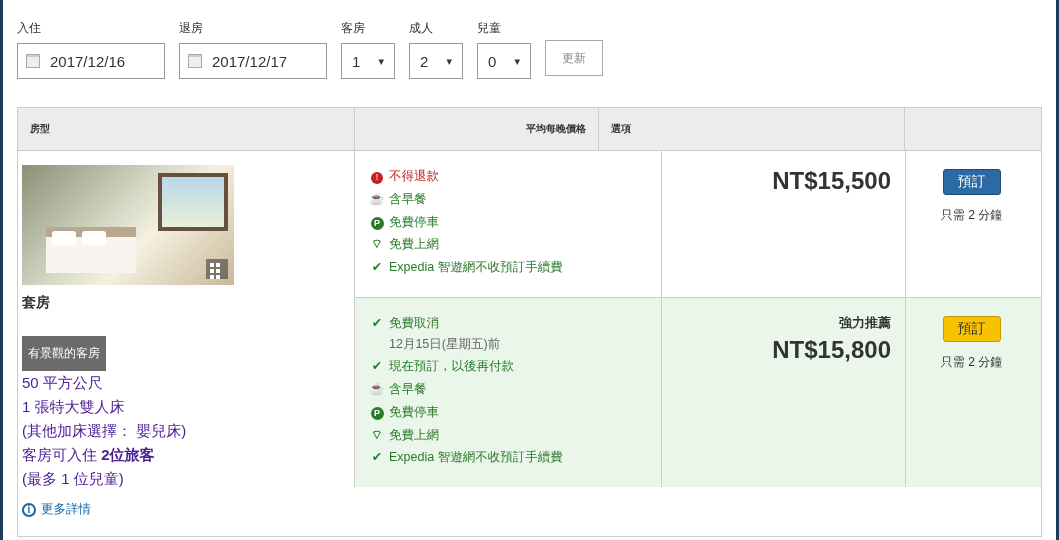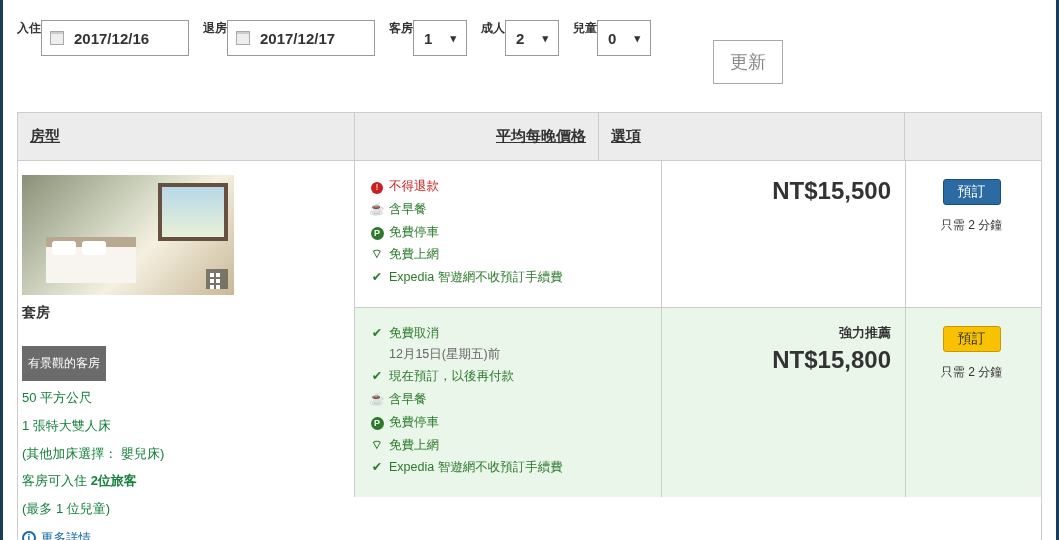--- a/index.html
+++ b/index.html
@@ -1,46 +1,46 @@
 <!DOCTYPE html>
 <html><head>
 <meta charset="utf-8">
 <style>
 * { box-sizing: border-box; margin: 0; padding: 0; }
 body { font-family: Arial, "Microsoft JhengHei", sans-serif; font-size: 13px; color: #333; background: #fff; }
 .container { width: 1059px; border-left: 3px solid #1a3b5c; border-right: 3px solid #1a3b5c; border-bottom: 3px solid #1a3b5c; padding: 20px 14px 6px 14px; }
 .search-row { display: flex; gap: 14px; margin-bottom: 28px; }
-.search-field { display: flex; flex-direction: row; font-weight: bold; }
+.search-field { display: flex; flex-direction: column; }
 .search-label { font-size: 12px; color: #333; margin-bottom: 6px; }
 .date-input { display: flex; align-items: center; border: 1px solid #999; background: #fff; height: 36px; padding: 0 10px 0 8px; width: 148px; }
 .cal-icon { width: 14px; height: 14px; background: linear-gradient(#ccc 20%, #eee 20%); border: 1px solid #aaa; margin-right: 10px; }
 .date-text { font-size: 15px; color: #333; }
 .dropdown { display: flex; align-items: center; justify-content: space-between; border: 1px solid #999; background: #fff; height: 36px; padding: 0 10px; width: 54px; cursor: pointer; }
 .dropdown-val { font-size: 15px; }
 .chev { margin-left: 6px; font-size: 11px; }
-.update-btn { border: 1px solid #aaa; background: #fff; color: #888; height: 44px; padding: 0 16px; font-size: 18px; margin-top: 20px; cursor: default; margin-left: 48px; }
+.update-btn { border: 1px solid #aaa; background: #fff; color: #888; height: 36px; padding: 0 16px; font-size: 12px; margin-top: 20px; cursor: default; }
 .table { border: 1px solid #ccc; }
 .thead { display: flex; background: #ececec; border-bottom: 1px solid #ccc; }
-.th { padding: 14px 12px; font-weight: bold; font-size: 15px; text-decoration: underline; }
+.th { padding: 14px 12px; font-weight: bold; font-size: 10px; }
 .col-room { width: 336px; }
 .col-opt { width: 306px; border-left: 1px solid #ccc; }
 .col-price { width: 244px; border-left: 1px solid #ccc; text-align: right; }
 .col-book { width: 132px; border-left: 1px solid #ccc; }
 .tbody { display: flex; }
 .room-cell { width: 336px; padding: 14px 14px 18px 4px; }
 .room-img { width: 212px; height: 120px; position: relative; background: linear-gradient(135deg,#8a9078 0%, #d8dcc8 45%, #f5f0e0 60%, #c8b898 100%); overflow: hidden; }
 .window-shape { position: absolute; top: 8px; right: 6px; width: 70px; height: 58px; background: linear-gradient(#b8d8e8, #e8f0d8); border: 4px solid #685040; }
 .bed-shape { position: absolute; bottom: 12px; left: 24px; width: 90px; height: 46px; background: #f8f4f0; border-top: 10px solid #b8a890; }
 .bed-pillow { position: absolute; bottom: 40px; left: 30px; width: 24px; height: 14px; background: #fff; border-radius: 3px; }
 .bed-pillow2 { left: 60px; }
 .gallery-icon { position: absolute; bottom: 6px; right: 6px; width: 22px; height: 20px; background: rgba(50,50,50,0.55); display: flex; flex-wrap: wrap; padding: 4px; gap: 2px; }
 .gallery-icon span { width: 4px; height: 4px; background: #fff; }
 .room-name { font-weight: bold; font-size: 14px; margin-top: 9px; }
 .tag { display: inline-block; background: #6b6b6b; color: #fff; font-size: 12px; padding: 9px 6px; margin-top: 24px; }
-.room-meta { font-size: 13px; color: #15803d; margin-top: 7px; line-height: 1.6; }
+.room-meta { font-size: 15px; color: #4c1d95; margin-top: 0; line-height: 1.6; }
 .room-meta .bold { font-weight: bold; }
 .more-link { display: flex; align-items: center; color: #1668a8; font-size: 12.5px; margin-top: 10px; cursor: pointer; }
 .info-circle { display: inline-flex; width: 14px; height: 14px; border: 2px solid #1668a8; border-radius: 50%; align-items: center; justify-content: center; font-size: 10px; font-weight: bold; margin-right: 5px; color: #1668a8; }
 .offers { flex: 1; display: flex; flex-direction: column; }
 .offer-row { display: flex; border-left: 1px solid #ccc; }
 .offer-row.green { background: #eaf6ea; border-top: 1px solid #ccc; }
 .opt-cell { width: 306px; padding: 16px 14px; }
 .price-cell { width: 244px; border-left: 1px solid #ccc; text-align: right; padding: 16px 14px; }
 .book-cell { width: 132px; border-left: 1px solid #ccc; text-align: center; padding: 18px 10px; }
 .feat { display: flex; align-items: flex-start; font-size: 12.5px; margin-bottom: 4px; line-height: 1.5; }

